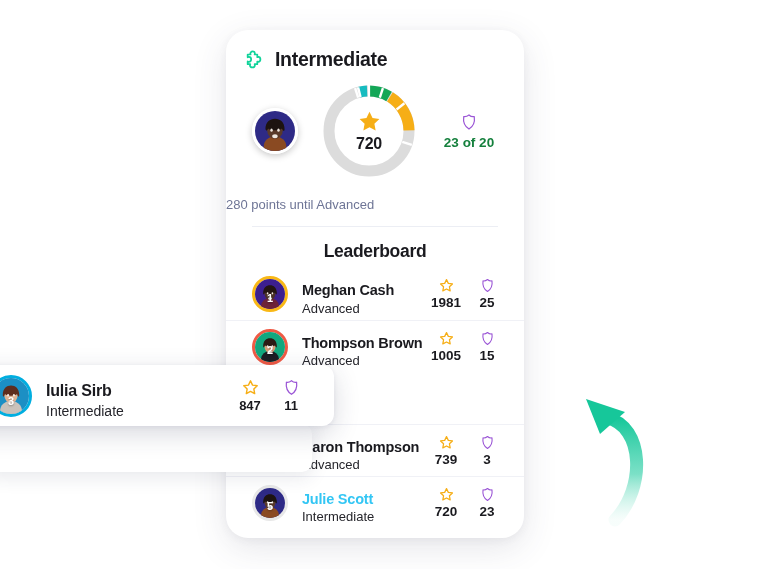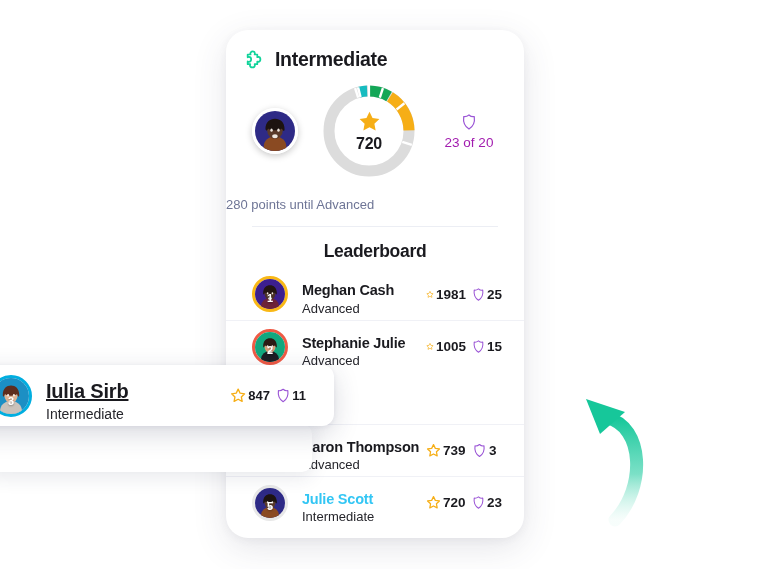--- a/index.html
+++ b/index.html
@@ -100,22 +100,22 @@
   .badge-stat {
     display: flex;
     flex-direction: column;
     align-items: center;
     gap: 4px;
     min-width: 58px;
   }
   .badge-stat .shield-ico { width: 16px; height: 18px; display:block; }
   .badge-stat .badge-text {
     font-size: 13.5px;
-    font-weight: normal;
-    color: #a21caf;
+    font-weight: bold;
+    color: #15803d;
   }
 
   
   .progress-note {
     text-align: left;
     font-size: 13px;
     color: #6e7596;
     margin-top: 16px;
   }
   .divider {
@@ -158,20 +158,21 @@
   .lb-name.is-current { color: #33c6f4; }
   .lb-level {
     font-size: 13px;
     color: #25252b;
     line-height: 1.3;
     margin-top: 1px;
   }
 
   .lb-stat {
     display: flex;
+    flex-direction: column;
     align-items: center;
     gap: 2px;
     width: 40px;
     flex: 0 0 auto;
   }
   .lb-stat .ico { width: 15px; height: 15px; display:block; }
   .lb-stat .val {
     font-size: 13.5px;
     font-weight: bold;
     color: #1a1a1f;
@@ -188,21 +189,21 @@
     background: #ffffff;
     border-radius: 12px;
     box-shadow: 0 8px 26px rgba(40,45,80,0.18), 0 1px 5px rgba(40,45,80,0.07);
     display: flex;
     align-items: center;
     padding: 0 28px 0 26px;
     box-sizing: border-box;
     z-index: 5;
   }
   #highlight-row .lb-avatar { width: 42px; height: 42px; }
-  #highlight-row .lb-name { font-size: 20px; text-decoration: underline; }
+  #highlight-row .lb-name { font-size: 16px; }
   #highlight-row .lb-level { font-size: 14px; }
   #highlight-row .lb-stat .val { font-size: 13px; }
   #highlight-row .lb-stat .ico { width: 17px; height: 17px; }
 
   
   #aaron-card {
     position: absolute;
     left: -14px;
     top: 424px;
     width: 326px;
@@ -330,21 +331,21 @@
             <ellipse cx="23" cy="42" rx="14" ry="13" fill="#1d1d24"></ellipse>
             <ellipse cx="23" cy="22" rx="8.5" ry="10" fill="#d9a07a"></ellipse>
             <path d="M12.5 21.5c0-8 4.8-12 10.5-12s10.5 4 10.5 12c0 4-1.8 2-2.8-1.2-2.2 3-13.2 3-15.4 0-1 3.2-2.8 5.2-2.8 1.2z" fill="#2b1a14"></path>
             <ellipse cx="19.3" cy="22" rx="1.3" ry="1.7" fill="#efe7e0"></ellipse>
             <ellipse cx="26.7" cy="22" rx="1.3" ry="1.7" fill="#efe7e0"></ellipse>
             <ellipse cx="23" cy="30" rx="3" ry="2.2" fill="#efe7e0"></ellipse>
           </svg>
           <span class="rank-num">2</span>
         </div>
         <div class="lb-info">
-          <div class="lb-name">Stephanie Julie</div>
+          <div class="lb-name">Thompson Brown</div>
           <div class="lb-level">Advanced</div>
         </div>
         <div class="lb-stat">
           <span class="ico"><svg viewBox="0 0 24 24" width="100%" height="100%">
               <path d="M12 2.6l2.9 6 6.6.9-4.8 4.6 1.2 6.5-5.9-3.1-5.9 3.1 1.2-6.5L2.5 9.5l6.6-.9z" fill="none" stroke="#f6ae16" stroke-width="2" stroke-linejoin="round"></path>
             </svg></span>
           <span class="val">1005</span>
         </div>
         <div class="lb-stat shield-col">
           <span class="ico"><svg viewBox="0 0 20 22" width="100%" height="100%">

